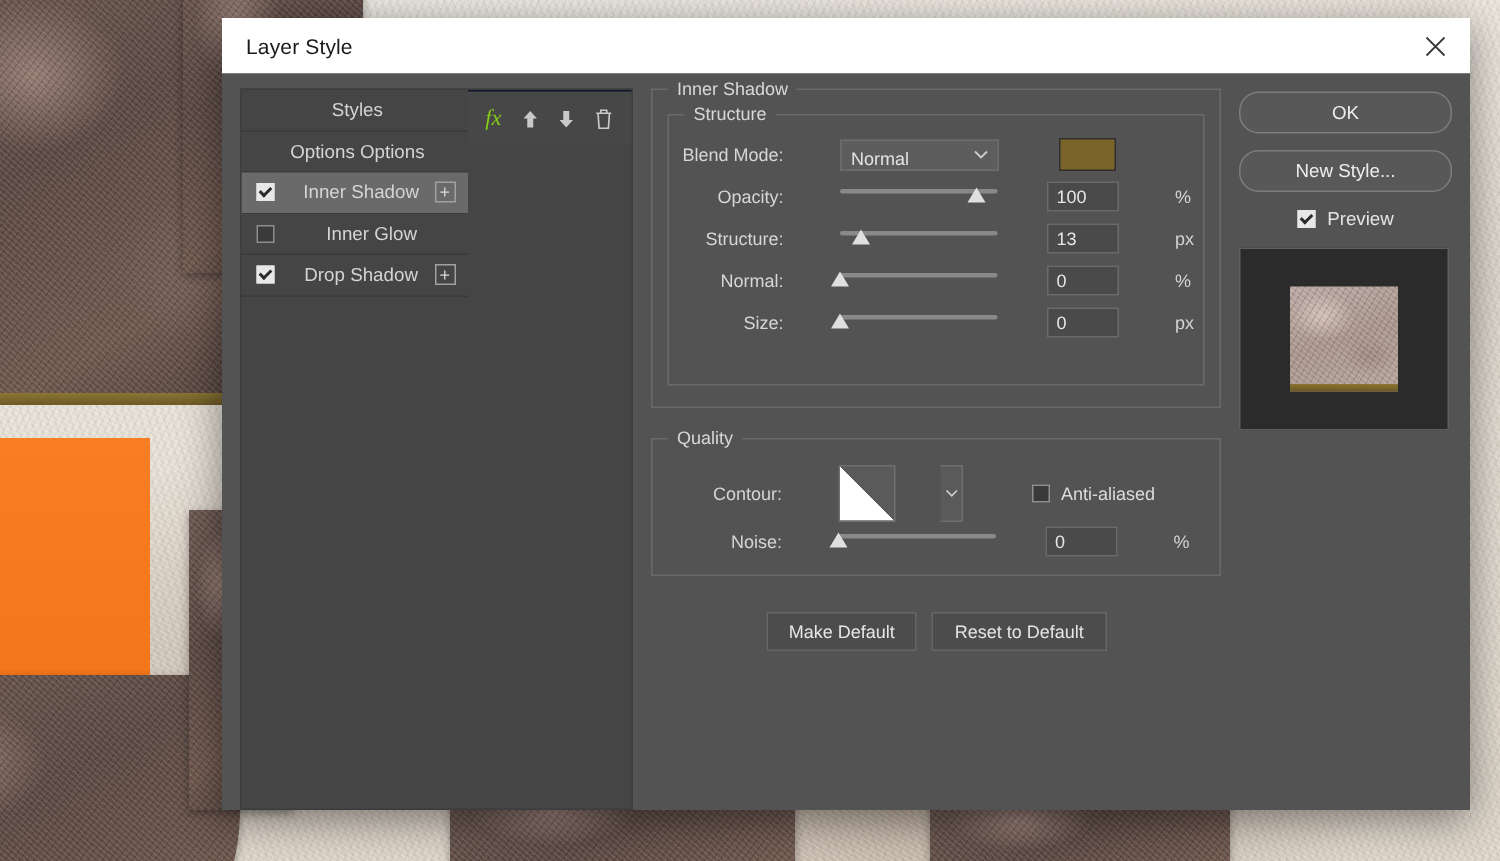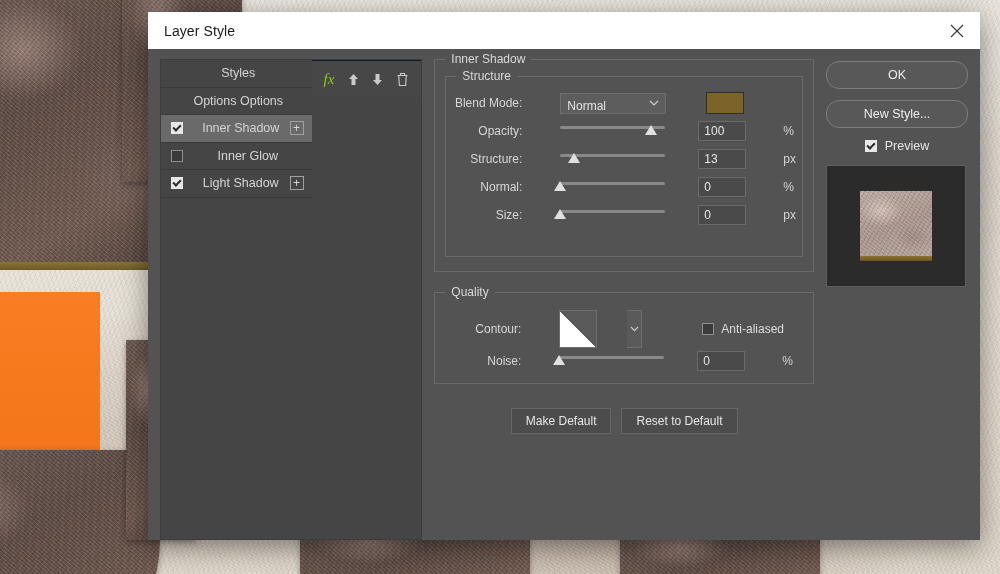--- a/index.html
+++ b/index.html
@@ -469,21 +469,21 @@
           </div>
 
           <div class="style-row">
             <span class="cb"></span>
             <span class="label">Inner Glow</span>
           </div>
 
 
           <div class="style-row">
             <span class="cb on"></span>
-            <span class="label">Light Shadow</span>
+            <span class="label">Drop Shadow</span>
             <span class="plus-box">+</span>
           </div>
 
         </div>
 
         <div class="list-footer">
           <span class="fx-glyph">fx</span>
           <span class="arrow-ico">
             <svg width="11" height="13" viewBox="0 0 11 13" aria-hidden="true">
               <path d="M5.5 1 L10 6 H7.5 V12 H3.5 V6 H1 Z" fill="#c9c9c9"></path>
@@ -571,21 +571,21 @@
           <span class="legend">Quality</span>
 
           <div class="frow" style="height:40px; margin-bottom:0">
             <span class="flabel">Contour:</span>
             <span class="contour-swatch"></span>
             <span class="contour-drop">
               <svg width="9" height="6" viewBox="0 0 9 6" aria-hidden="true">
                 <path d="M1 1 L4.5 4.6 L8 1" stroke="#cfcfcf" stroke-width="1.1" fill="none"></path>
               </svg>
             </span>
-            <span class="cbox-inline" style="margin-left:30px">
+            <span class="cbox-inline" style="margin-left:16px">
               <span class="cb"></span>
               <span>Anti-aliased</span>
             </span>
           </div>
 
           <div class="frow">
             <span class="flabel">Noise:</span>
             <div class="slider">
               <div class="track"></div>
               <div class="thumb" style="left:0%"></div>

